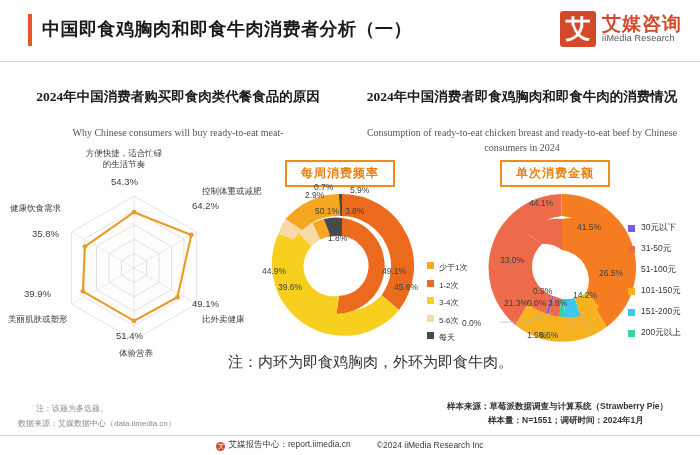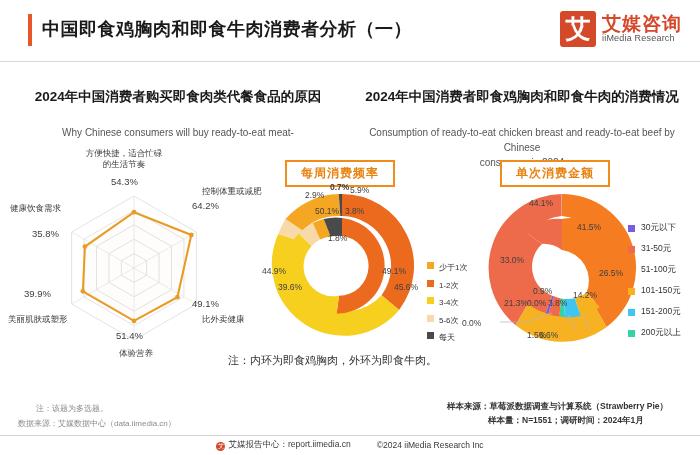--- a/index.html
+++ b/index.html
@@ -29,21 +29,21 @@
   .brand-mark {
     width: 36px; height: 36px; background: #d4492a; border-radius: 3px;
     color: #fff; font-size: 25px; font-weight: bold; line-height: 36px; text-align: center;
     font-family: "DejaVu Sans", sans-serif;
   }
   .brand-text { line-height: 1.05; }
   .brand-cn { font-size: 19px; font-weight: bold; color: #d4492a; letter-spacing: 1px; }
   .brand-en { font-size: 9px; color: #555; letter-spacing: .2px; }
 
   
-  .sec { position: absolute; text-align: center; }
+  .sec { position: absolute; text-align: center; font-family: Liberation Serif, serif; }
   .sec-cn { font-size: 13.5px; font-weight: bold; color: #1a1a1a; }
   .sec-en { font-size: 10px; color: #555; line-height: 1.5; margin-top: 19px; }
 
   
   .radar-wrap { position: absolute; left: 6px; top: 150px; width: 250px; height: 230px; }
   .radar-label { position: absolute; font-size: 8.5px; color: #3c3c3c; text-align: center; line-height: 1.35; white-space: nowrap; }
   .radar-val { position: absolute; font-size: 9.5px; color: #3c3c3c; white-space: nowrap; }
 
   
   .badge {
@@ -57,21 +57,21 @@
 
   .legend { position: absolute; font-size: 8px; color: #333; }
   .legend .row { display: flex; align-items: flex-start; gap: 5px; margin-bottom: 6.5px; white-space: nowrap; }
   .legend .sw { width: 7px; height: 7px; display: inline-block; }
 
   .legend2 { position: absolute; font-size: 8.5px; color: #333; }
   .legend2 .row { display: flex; align-items: center; gap: 6px; margin-bottom: 9px; white-space: nowrap; }
   .legend2 .sw { width: 7px; height: 7px; display: inline-block; }
 
   .note-mid {
-    position: absolute; font-size: 11px; color: #333; white-space: nowrap;
+    position: absolute; font-size: 15px; color: #333; white-space: nowrap;
   }
 
   
   .foot-note { position: absolute; font-size: 8px; color: #8a8a8a; white-space: nowrap; }
   .foot-right { position: absolute; font-size: 8.5px; color: #333; white-space: nowrap; font-weight: bold; }
   .footbar {
     position: absolute; left: 0; bottom: 0; width: 700px; height: 20px;
     border-top: 1px solid #d5d5d5; background: #fff;
   }
   .footbar-inner {
@@ -182,21 +182,21 @@
     <g>
       <path d="M80 36 A48 48 0 0 1 74.6 131.7 L77.0 113.8 A30 30 0 0 0 80 54 Z" fill="#ec6a1e"></path>
       <path d="M74.6 131.7 A48 48 0 0 1 36.7 51.4 L49.6 63.9 A30 30 0 0 0 77.0 113.8 Z" fill="#f7cf1e"></path>
       <path d="M36.7 51.4 A48 48 0 0 1 50.8 41.1 L58.2 57.5 A30 30 0 0 0 49.6 63.9 Z" fill="#f8d9a8"></path>
       <path d="M50.8 41.1 A48 48 0 0 1 61.7 37.1 L68.6 54.6 A30 30 0 0 0 58.2 57.5 Z" fill="#f5a623"></path>
       <path d="M61.7 37.1 A48 48 0 0 1 80 36 L80 54 A30 30 0 0 0 68.6 54.6 Z" fill="#4a4a4a"></path>
     </g>
   </svg>
 </div>
 
-<div class="donut-val" style="left:330px; top:182px;font-weight:bold;">0.7%</div>
+<div class="donut-val" style="left:314px; top:182px;">0.7%</div>
 <div class="donut-val" style="left:305px; top:190px;">2.9%</div>
 <div class="donut-val" style="left:350px; top:185px;">5.9%</div>
 <div class="donut-val" style="left:315px; top:206px;">50.1%</div>
 <div class="donut-val" style="left:345px; top:206px;">3.8%</div>
 <div class="donut-val" style="left:328px; top:233px;">1.8%</div>
 <div class="donut-val" style="left:262px; top:266px;">44.9%</div>
 <div class="donut-val" style="left:278px; top:282px;">39.6%</div>
 <div class="donut-val" style="left:382px; top:266px;">49.1%</div>
 <div class="donut-val" style="left:394px; top:282px;">45.6%</div>
 

